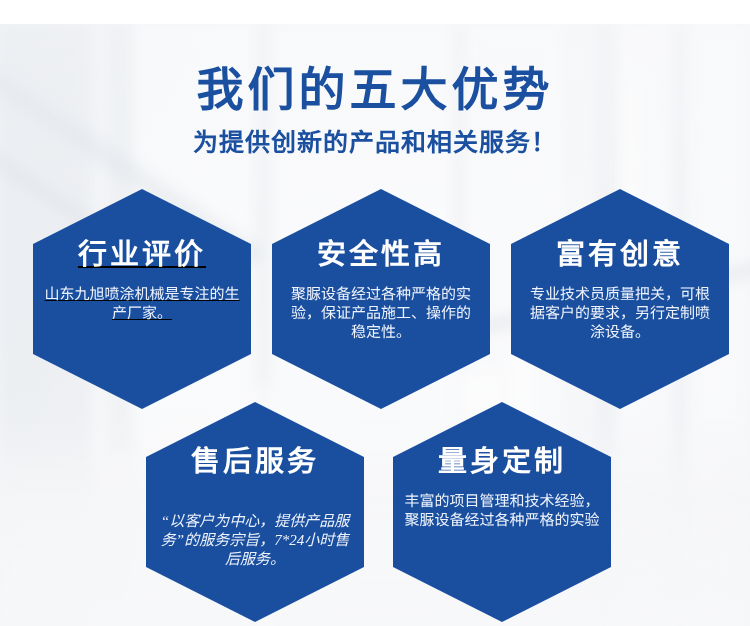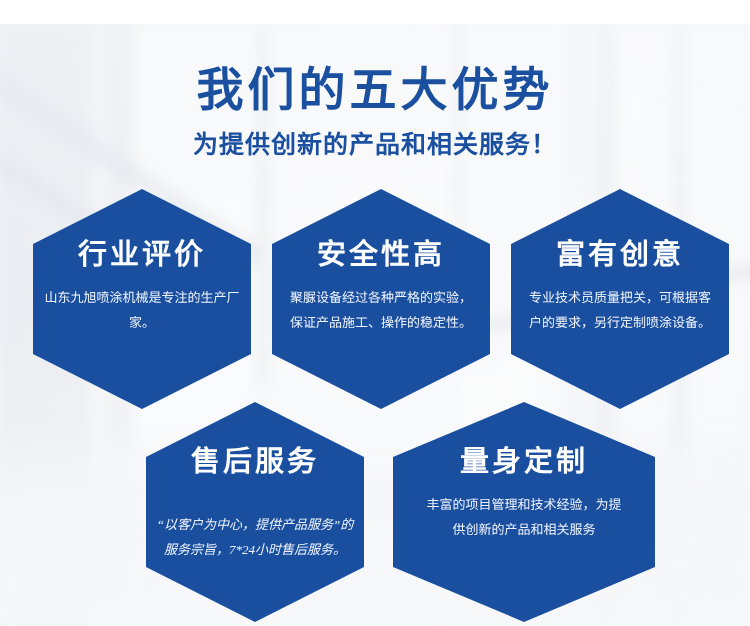--- a/index.html
+++ b/index.html
@@ -74,21 +74,21 @@
   .main-title {
     font-family: "Liberation Serif", "DejaVu Serif", serif;
     font-weight: 700;
     font-size: 47px;
     line-height: 56px;
     letter-spacing: 4px;
     color: #1b50a0;
     margin: 0;
   }
   .sub-title {
-    font-family: Liberation Serif, serif;
+    font-family: Liberation Mono, monospace;
     font-weight: 700;
     font-size: 25px;
     line-height: 34px;
     letter-spacing: 1px;
     color: #1b50a0;
     margin: 10px 0 0 0;
   }
 
   
   .hex {
@@ -108,33 +108,33 @@
     font-weight: 700;
     font-size: 29px;
     line-height: 34px;
     letter-spacing: 3px;
     white-space: nowrap;
   }
   .hex-body {
     color: #eef3fb;
     font-family: "Liberation Serif", "DejaVu Serif", serif;
     font-weight: 400;
-    font-size: 13px;
-    line-height: 25px;
+    font-size: 15px;
+    line-height: 19px;
     letter-spacing: 0px;
     text-align: center;
   }
 
   
-  .hex-1 { left: 33px;  top: 165px; width: 218px; height: 220px; }
+  .hex-1 { left: 33px;  top: 165px; width: 218px; height: 220px; text-decoration: underline; }
   .hex-2 { left: 272px; top: 165px; width: 218px; height: 220px; }
   .hex-3 { left: 511px; top: 165px; width: 218px; height: 220px; }
   
   .hex-4 { left: 146px; top: 378px; width: 218px; height: 220px; gap: 20px; }
-  .hex-5 { left: 393px; top: 378px; width: 262px; height: 220px; }
+  .hex-5 { left: 393px; top: 378px; width: 218px; height: 220px; }
 
   .hex-1 .hex-title, .hex-2 .hex-title, .hex-3 .hex-title { margin-top: 48px; }
   .hex-4 .hex-title, .hex-5 .hex-title { margin-top: 42px; }
   .hex-1 .hex-body, .hex-2 .hex-body, .hex-3 .hex-body { margin-top: 14px; width: 186px; }
   .hex-4 .hex-body, .hex-5 .hex-body { margin-top: 14px; width: 198px; }
 
   .hex-1 .hex-body { width: 196px; }
   .hex-4 .hex-body { letter-spacing: 0px; font-style: italic; }
 </style>
 </head>
@@ -194,16 +194,16 @@
     <div class="hex-body">聚脲设备经过各种严格的实验，保证产品施工、操作的稳定性。</div>
   </div>
 
   <div class="hex hex-4">
     <div class="hex-title">售后服务</div>
     <div class="hex-body">“以客户为中心，提供产品服务”的服务宗旨，7*24小时售后服务。</div>
   </div>
 
   <div class="hex hex-5">
     <div class="hex-title">量身定制</div>
-    <div class="hex-body">丰富的项目管理和技术经验，为提供创新的产品和相关服务</div>
+    <div class="hex-body">丰富的项目管理和技术经验，聚脲设备经过各种严格的实验</div>
   </div>
 
 </div>
 
 </body></html>

